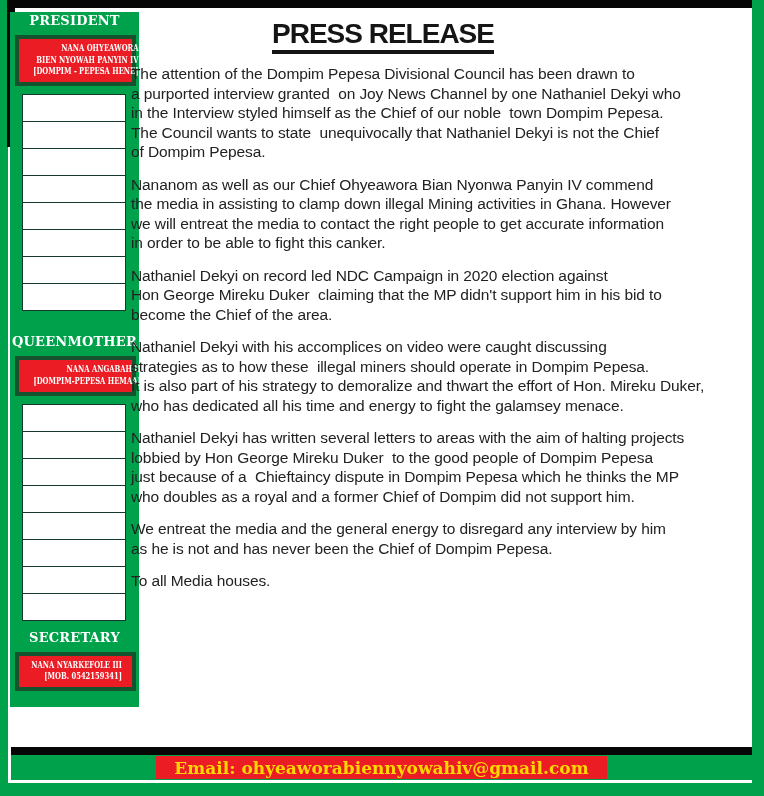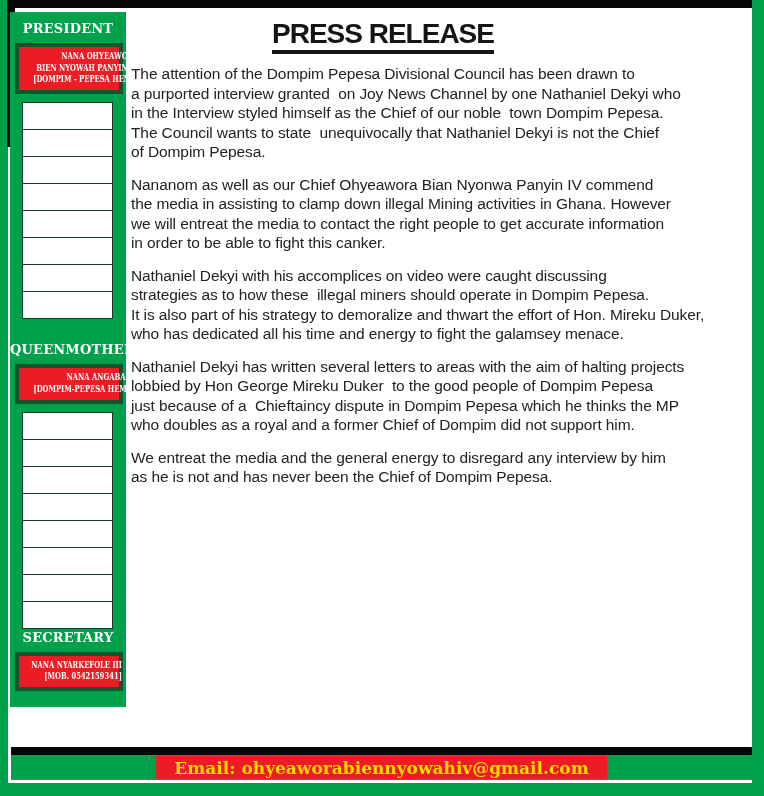--- a/index.html
+++ b/index.html
@@ -9,43 +9,43 @@
   }
   
   .frame-left  {position:absolute;left:0;top:0;width:8px;height:796px;background:#00A14B;}
   .frame-right {position:absolute;left:752px;top:0;width:12px;height:796px;background:#00A14B;}
   .frame-top   {position:absolute;left:8px;top:0;width:744px;height:8px;background:#060606;}
   .frame-bottom{position:absolute;left:0;top:783px;width:764px;height:13px;background:#00A14B;}
   .left-black-accent{position:absolute;left:7px;top:0;width:8px;height:147px;background:#060606;}
 
   
   .sidebar{
-    position:absolute;left:10px;top:12px;width:116px;height:695px;
-    background:#00A14B;box-sizing:border-box;padding-top:8px;
+    position:absolute;left:10px;top:12px;width:129px;height:695px;
+    background:#00A14B;box-sizing:border-box;padding-top:0;
   }
   .sb-heading{
     color:#ffffff;font-family:"DejaVu Serif",serif;font-weight:bold;
     font-size:13px;text-align:center;letter-spacing:.2px;line-height:18px;
     white-space:nowrap;
   }
   .name-box{
     margin:5px 3px 0 5px;background:#EC1C24;border:4px solid #14532d;
     padding:4px 1px;box-sizing:border-box;text-align:right;
   }
   .name-box .nb-text{
     display:inline-block;color:#ffffff;font-family:"DejaVu Serif",serif;font-weight:bold;
     font-size:8.5px;line-height:11.5px;white-space:pre;
     transform:scaleX(0.80);transform-origin:center;
   }
   .cells{margin:9px 13px 0 12px;}
   .cells .cell{
     height:26px;background:#ffffff;border:1px solid #15392a;margin-top:-1px;
   }
   .mt2{margin-top:22px;}
-  .mt3{}
+  .mt3{margin-top:8px;}
 
   
   .content{position:absolute;left:131px;top:12px;width:620px;color:#1f1f1f;}
   .title-wrap{width:504px;text-align:center;padding-top:7px;}
   .page-title{
     display:inline-block;font-weight:bold;font-size:28px;letter-spacing:-1px;
     color:#151515;border-bottom:4px solid #151515;padding-bottom:1px;line-height:30px;text-align:right;
   }
   .content p{
     margin:8px 0 13px 0;font-size:15.5px;line-height:19.5px;letter-spacing:-0.1px;
@@ -127,30 +127,34 @@
   </div>
   <p class="first-par">The attention of the Dompim Pepesa Divisional Council has been drawn to
 a purported interview granted  on Joy News Channel by one Nathaniel Dekyi who
 in the Interview styled himself as the Chief of our noble  town Dompim Pepesa.
 The Council wants to state  unequivocally that Nathaniel Dekyi is not the Chief
 of Dompim Pepesa.</p>
   <p>Nananom as well as our Chief Ohyeawora Bian Nyonwa Panyin IV commend
 the media in assisting to clamp down illegal Mining activities in Ghana. However
 we will entreat the media to contact the right people to get accurate information
 in order to be able to fight this canker.</p>
+  <p>Nathaniel Dekyi on record led NDC Campaign in 2020 election against
+Hon George Mireku Duker  claiming that the MP didn't support him in his bid to
+become the Chief of the area.</p>
   <p>Nathaniel Dekyi with his accomplices on video were caught discussing
 strategies as to how these  illegal miners should operate in Dompim Pepesa.
 It is also part of his strategy to demoralize and thwart the effort of Hon. Mireku Duker,
 who has dedicated all his time and energy to fight the galamsey menace.</p>
   <p>Nathaniel Dekyi has written several letters to areas with the aim of halting projects
 lobbied by Hon George Mireku Duker  to the good people of Dompim Pepesa
 just because of a  Chieftaincy dispute in Dompim Pepesa which he thinks the MP
 who doubles as a royal and a former Chief of Dompim did not support him.</p>
   <p>We entreat the media and the general energy to disregard any interview by him
 as he is not and has never been the Chief of Dompim Pepesa.</p>
+  <p>To all Media houses.</p>
 </main>
 
 <div class="bottom-black-bar"></div>
 <div class="email-bar">
   <div class="email-box">
     <span class="email-text">Email: ohyeaworabiennyowahiv@gmail.com</span>
   </div>
 </div>
 
 </body></html>

